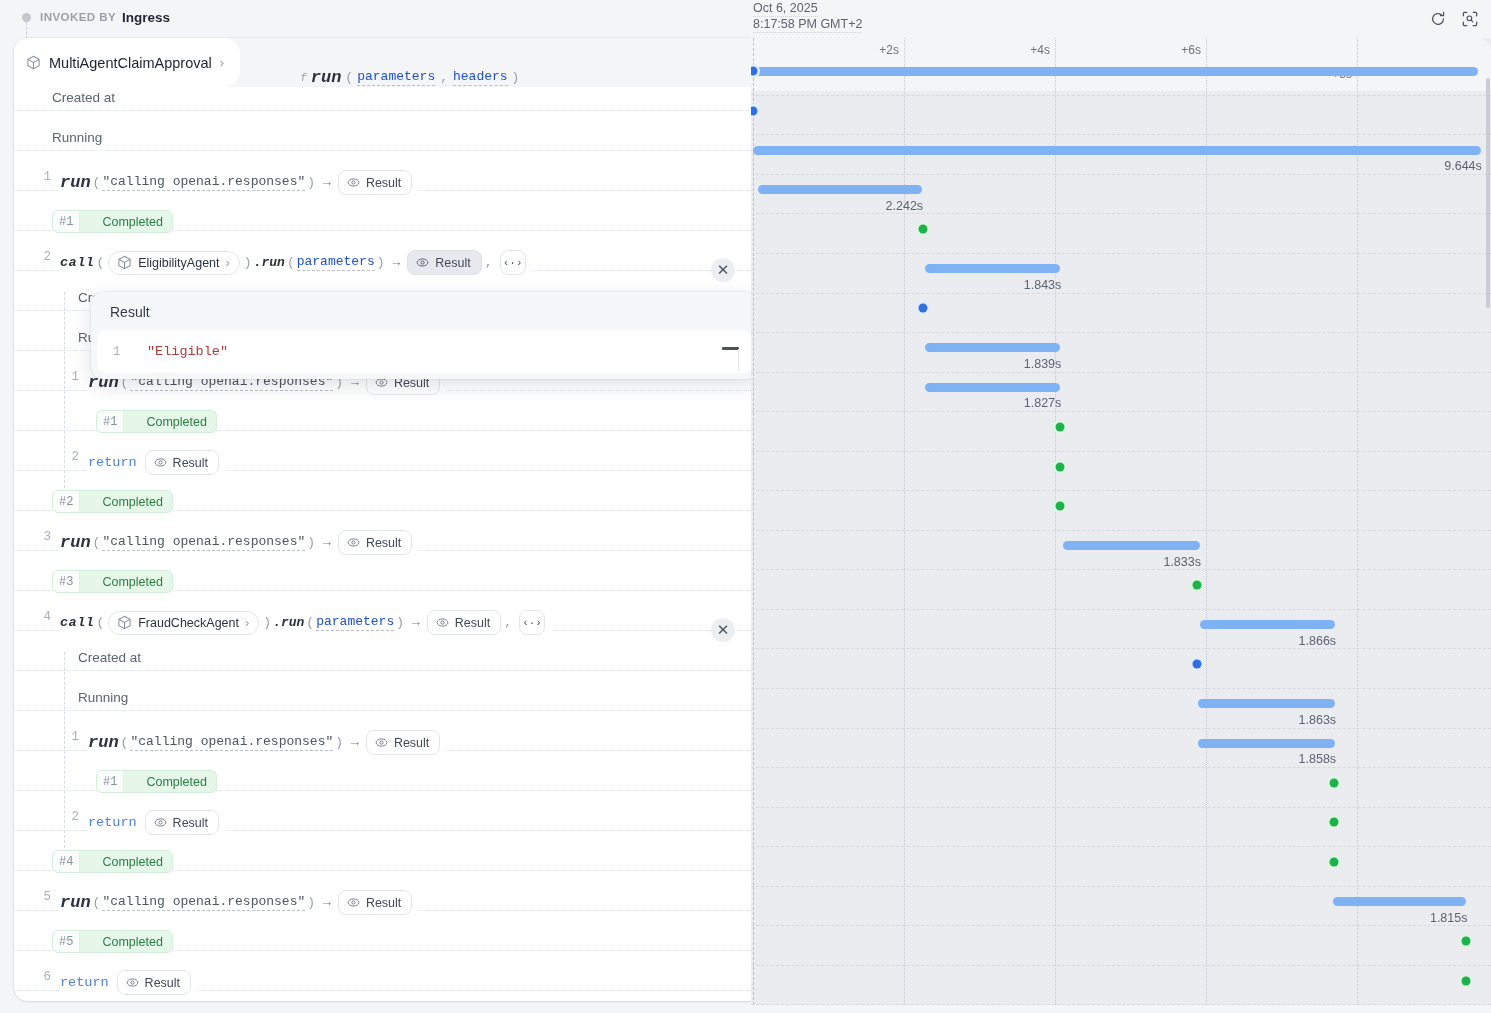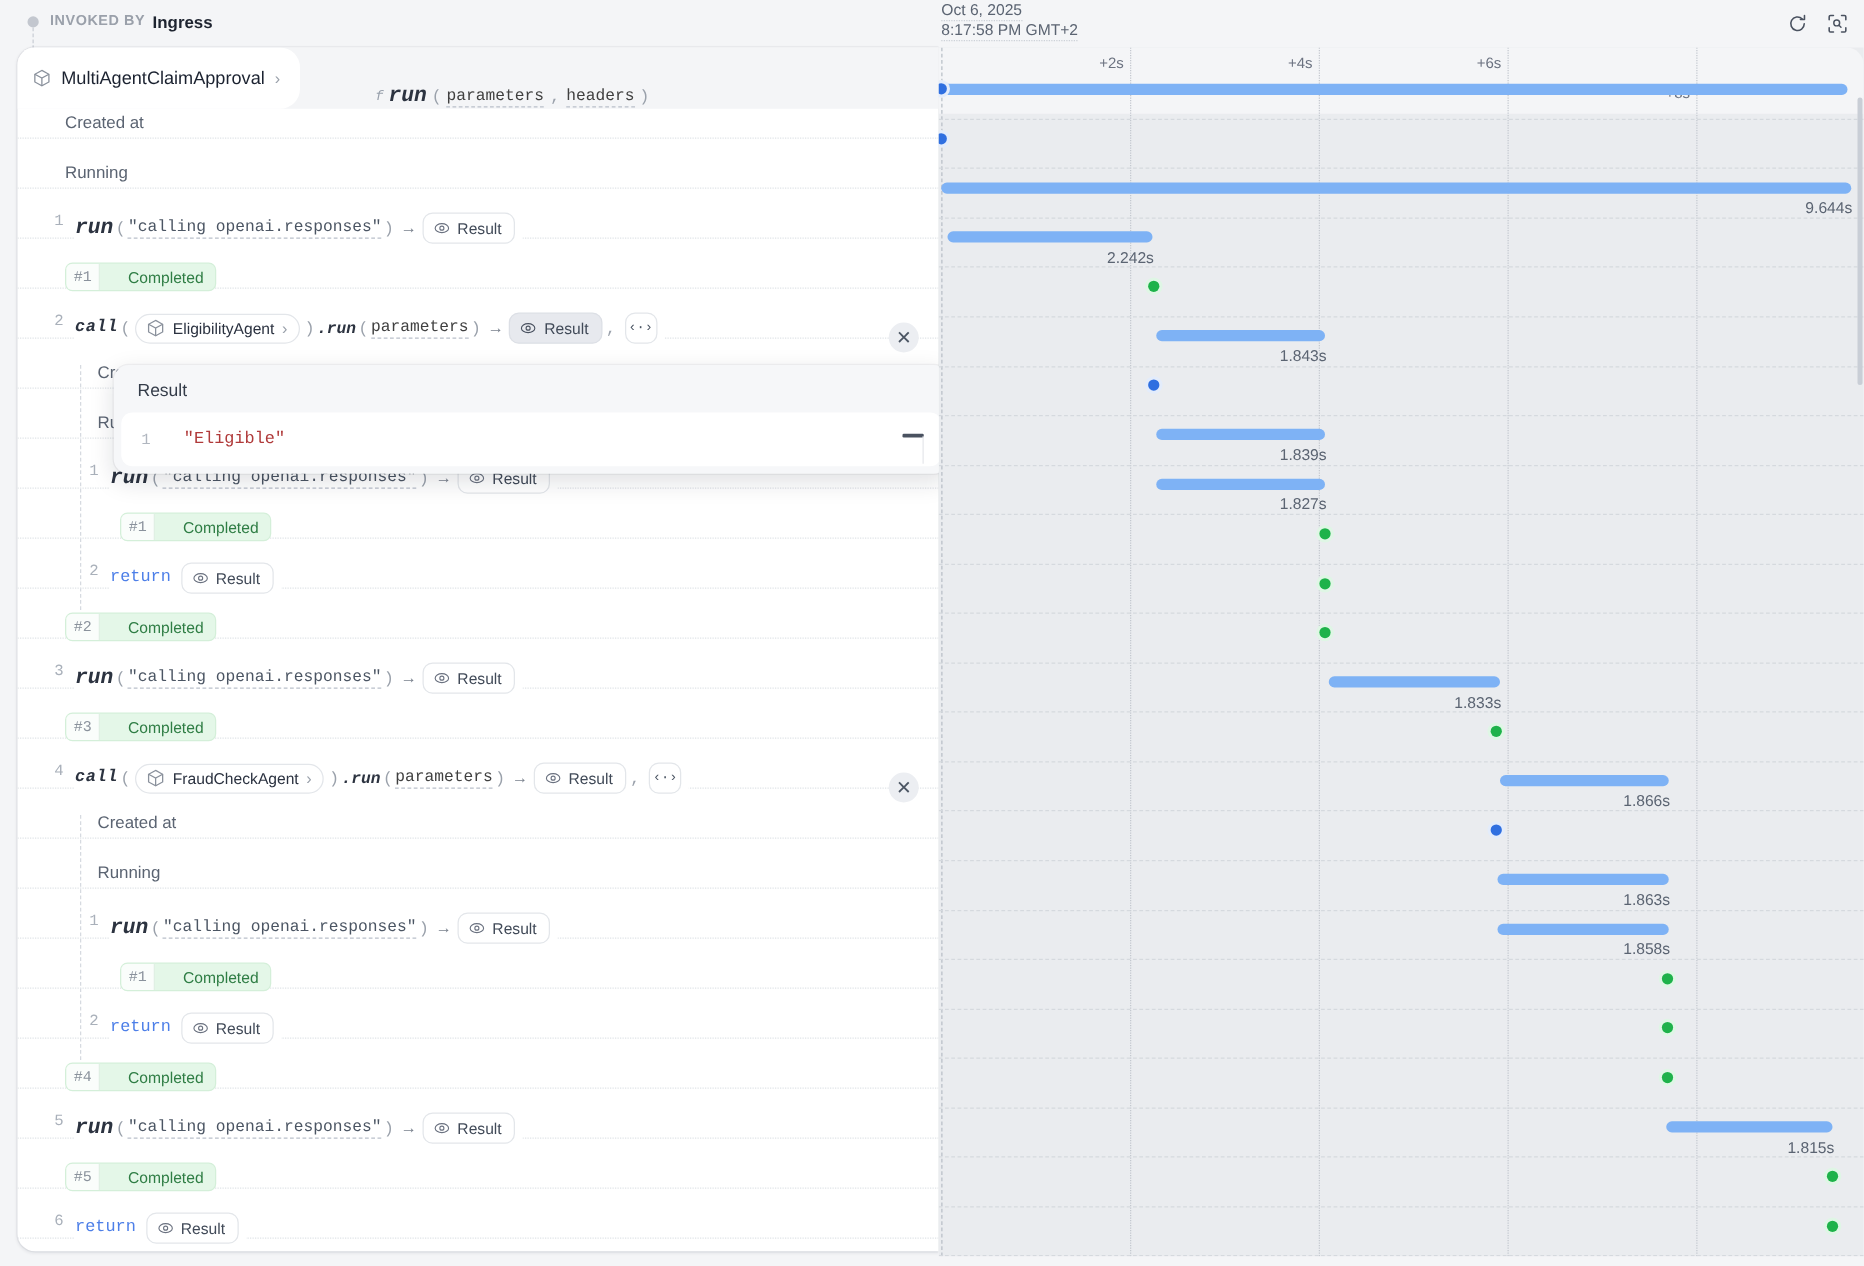--- a/index.html
+++ b/index.html
@@ -70,21 +70,21 @@
   #header-sig {
     flex: 1; display: flex; align-items: center; gap: 2px;
     padding-left: 14px;
     font-family: "Liberation Mono", monospace;
     font-size: 13px; color: #4b5563;
   }
   .fn-f { font-size: 11px; color: #98a0ac; font-style: italic; margin-right: 2px;}
   .kw-run { font-style: italic; font-weight: 700; color: #2c3340; font-size: 17px; }
   .paren { color: #9aa1ab; padding: 0 2px; }
   .param {
-    color: #404040;
+    color: #1d4ed8;
     border-bottom: 1px dashed #b9c0ca;
     padding-bottom: 1px;
   }
   .comma { color: #9aa1ab; padding: 0 3px; }
 
   
   #card-body { position: relative; padding-top: 3px; }
   .row {
     position: relative; height: 40px;
     display: flex; align-items: flex-start;

